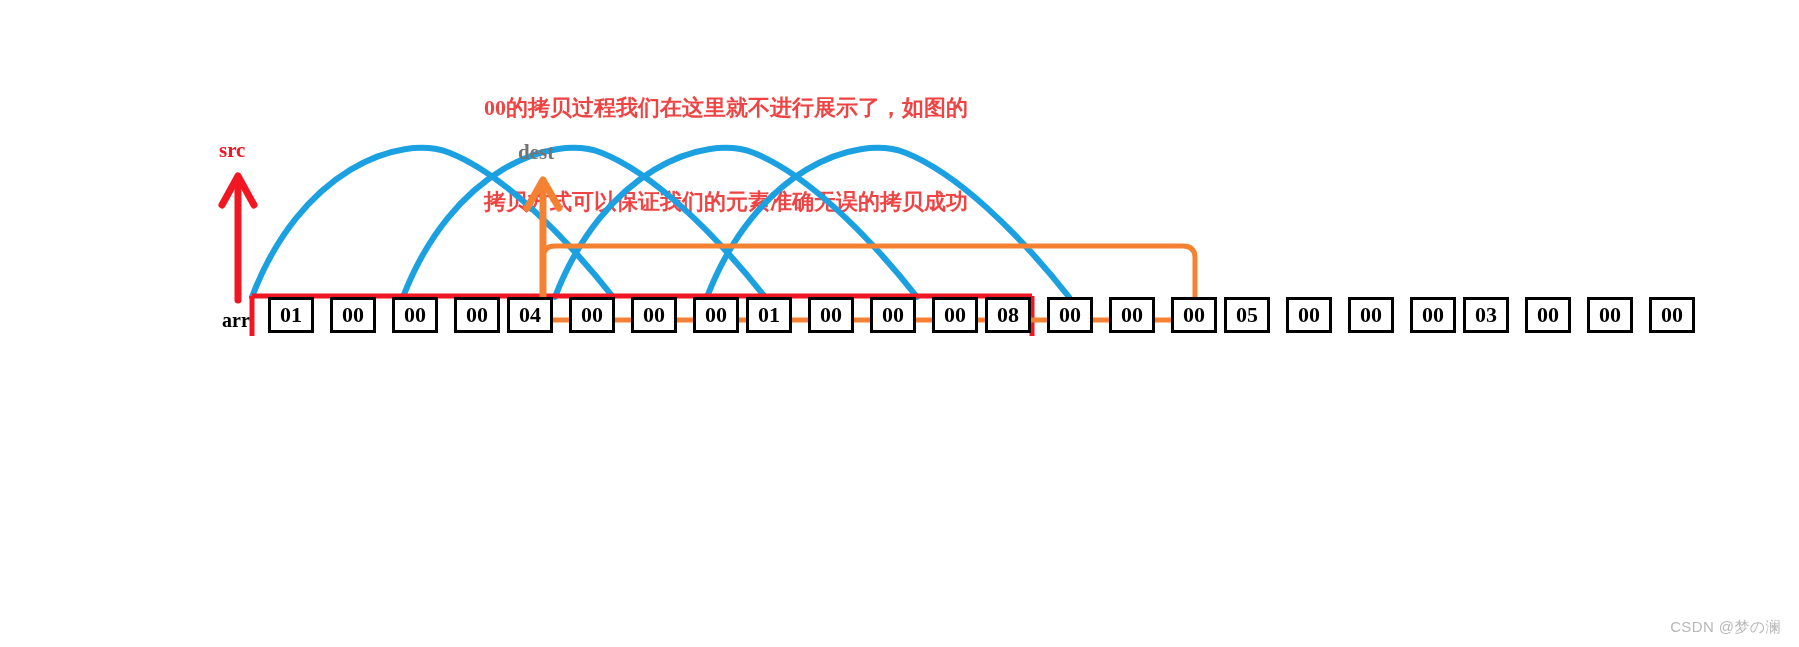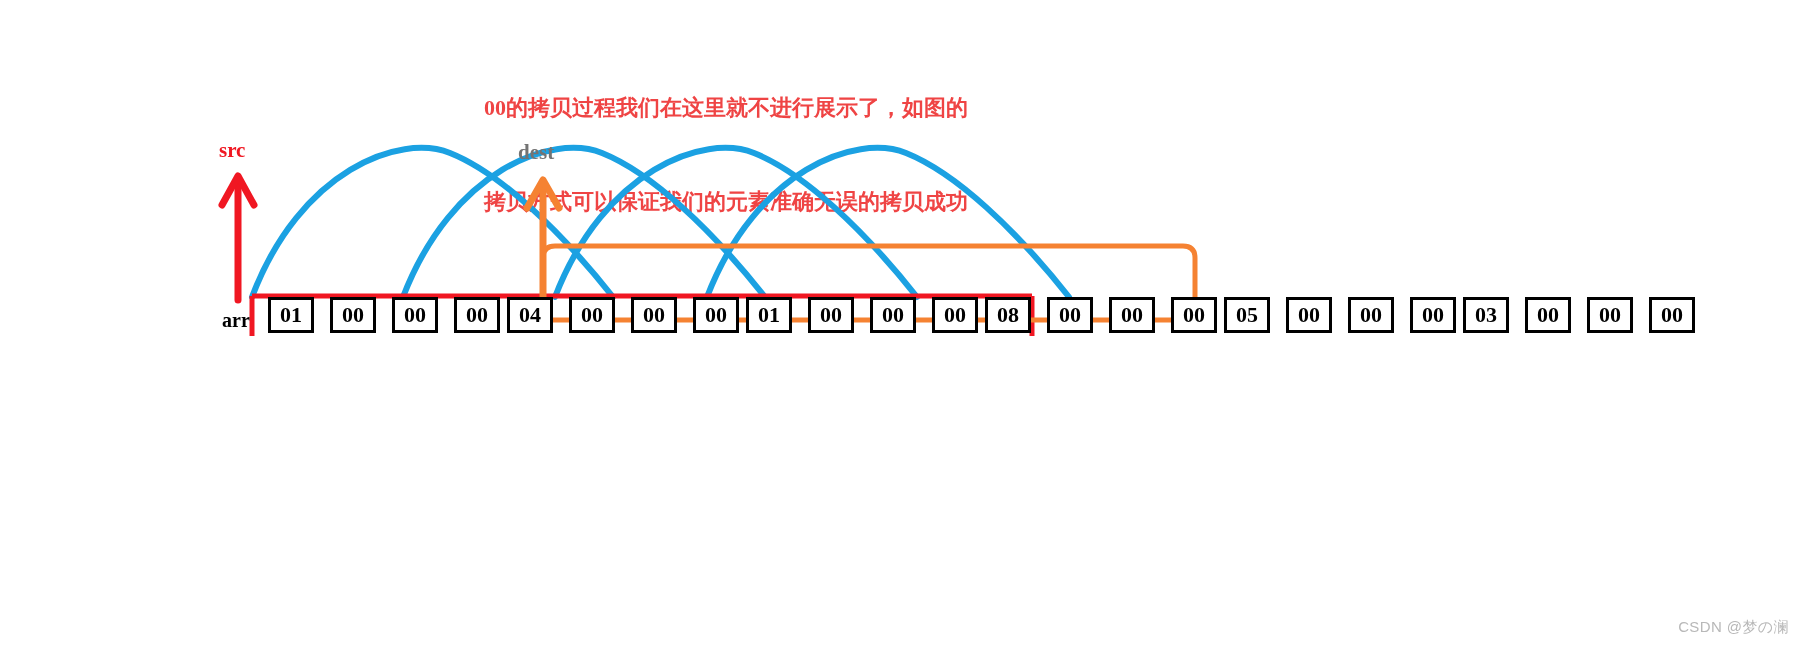--- a/index.html
+++ b/index.html
@@ -86,21 +86,21 @@
     font-family: "Liberation Serif", "DejaVu Serif", serif;
     font-weight: bold;
     font-size: 21px;
   }
   #src-label { left: 219px; top: 138px; color: #f01722; }
   #dest-label { left: 518px; top: 140px; color: #737373; }
 
   
   #watermark {
     position: absolute;
-    right: 10px;
+    right: 18px;
     bottom: 10px;
     font-family: "Liberation Sans", sans-serif;
     font-size: 15px;
     color: #b8b8b8;
     letter-spacing: 0.4px;
   }
 </style>
 </head>
 <body>
 

